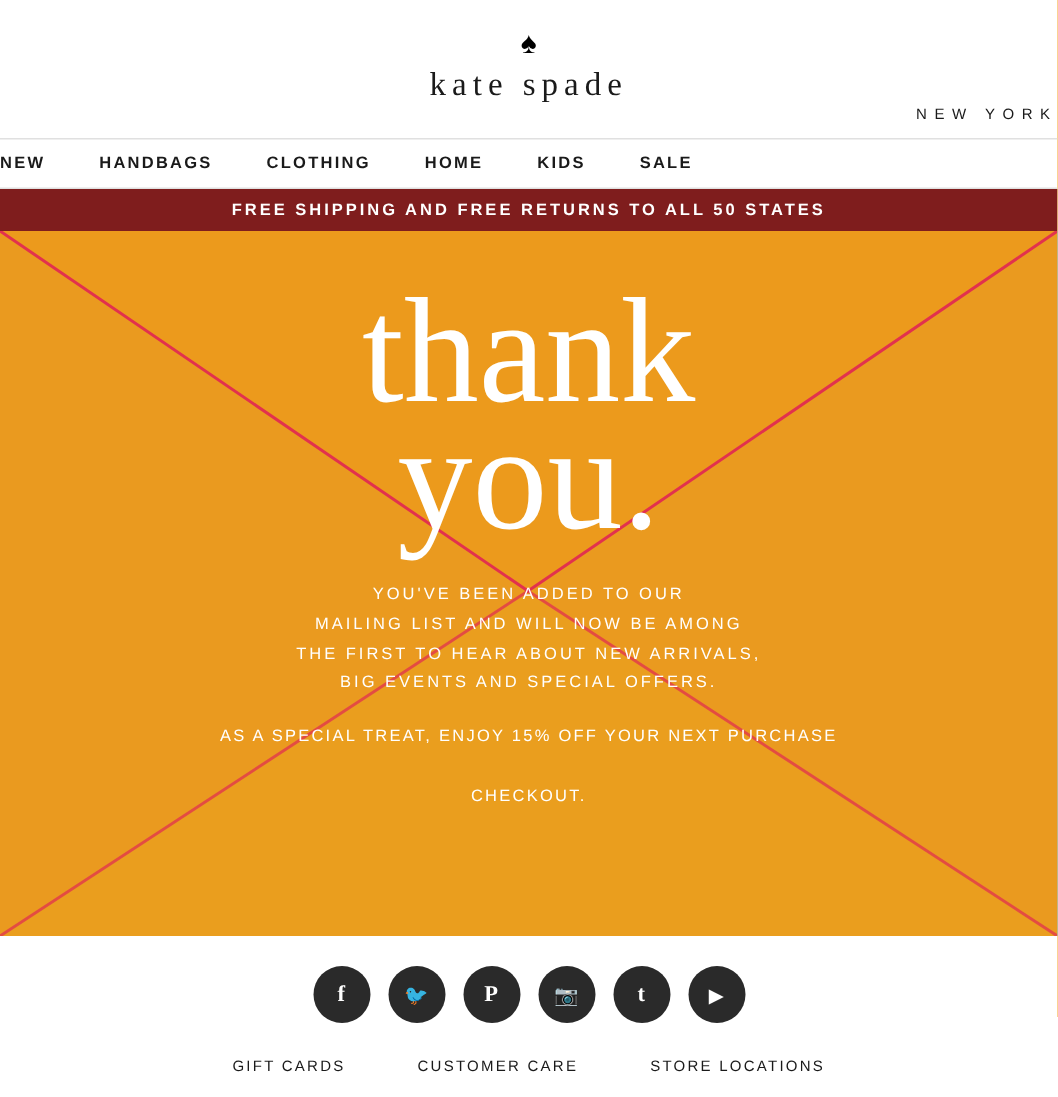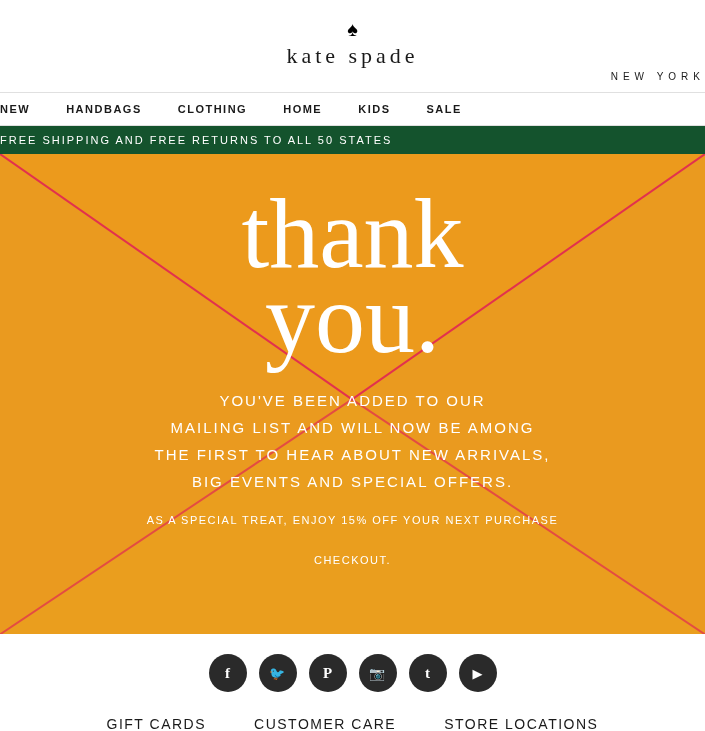--- a/index.html
+++ b/index.html
@@ -45,26 +45,28 @@
       font-weight: bold;
       letter-spacing: 1.5px;
       color: #1a1a1a;
       text-transform: uppercase;
       text-decoration: none;
       cursor: pointer;
     }
 
     
     .banner {
-      background: #14532d;
-      color: #ffffff;
+      background: #7f1d1d;
+      color: #ffffff;
+      text-align: center;
       font-size: 11px;
       letter-spacing: 2px;
       padding: 8px 0;
       text-transform: uppercase;
+      font-weight: bold;
     }
 
     
     .hero {
       position: relative;
       width: 100%;
       background: #0369a1;
       overflow: hidden;
       padding: 0;
       margin: 0;
@@ -79,21 +81,21 @@
 
     .hero-content {
       position: relative;
       z-index: 2;
       text-align: center;
       padding: 30px 20px 40px;
     }
 
     .hero-body-text {
       color: #ffffff;
-      font-size: 15px;
+      font-size: 11px;
       letter-spacing: 2px;
       line-height: 1.8;
       text-transform: uppercase;
       margin-bottom: 16px;
     }
 
     .hero-promo-text {
       color: #ffffff;
       font-size: 11px;
       letter-spacing: 1.5px;
@@ -138,21 +140,21 @@
     }
 
     
     .footer-links {
       display: flex;
       justify-content: center;
       gap: 48px;
       padding: 8px 0 20px;
     }
     .footer-link {
-      font-size: 14px;
+      font-size: 10px;
       letter-spacing: 1.5px;
       text-transform: uppercase;
       color: #1a1a1a;
       cursor: pointer;
       text-decoration: none;
     }
   </style>
 </head>
 <body>
 

